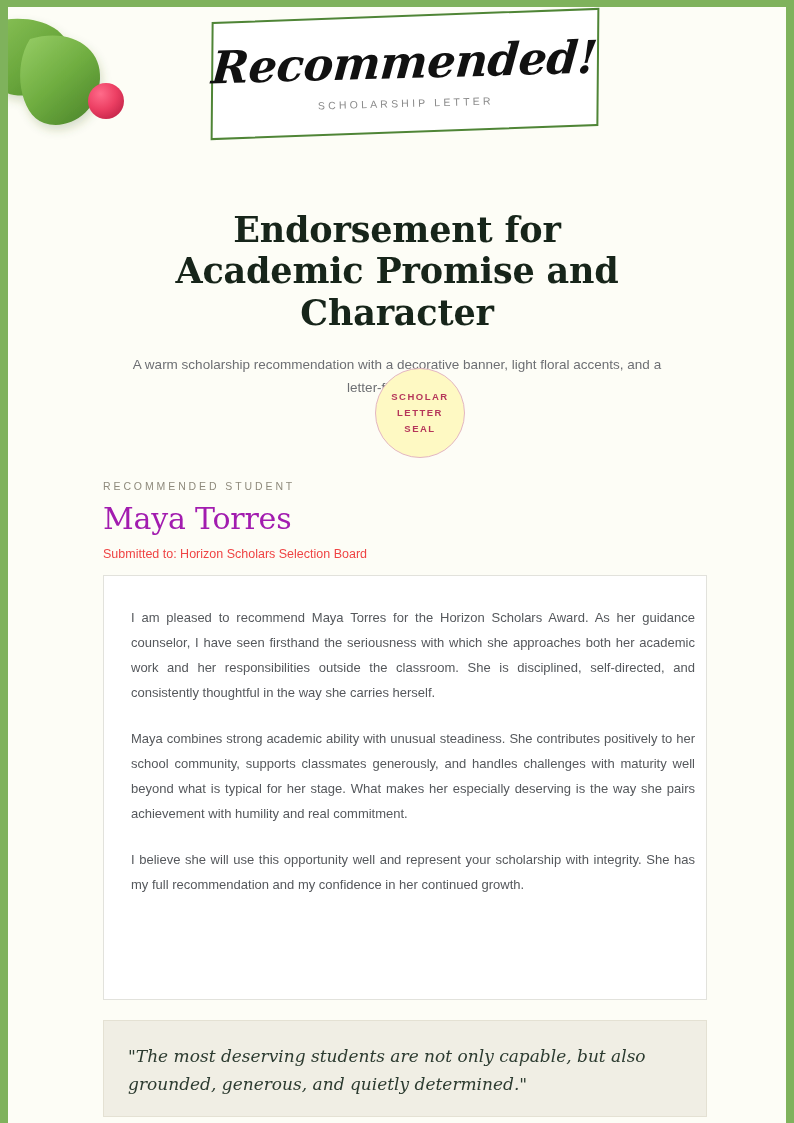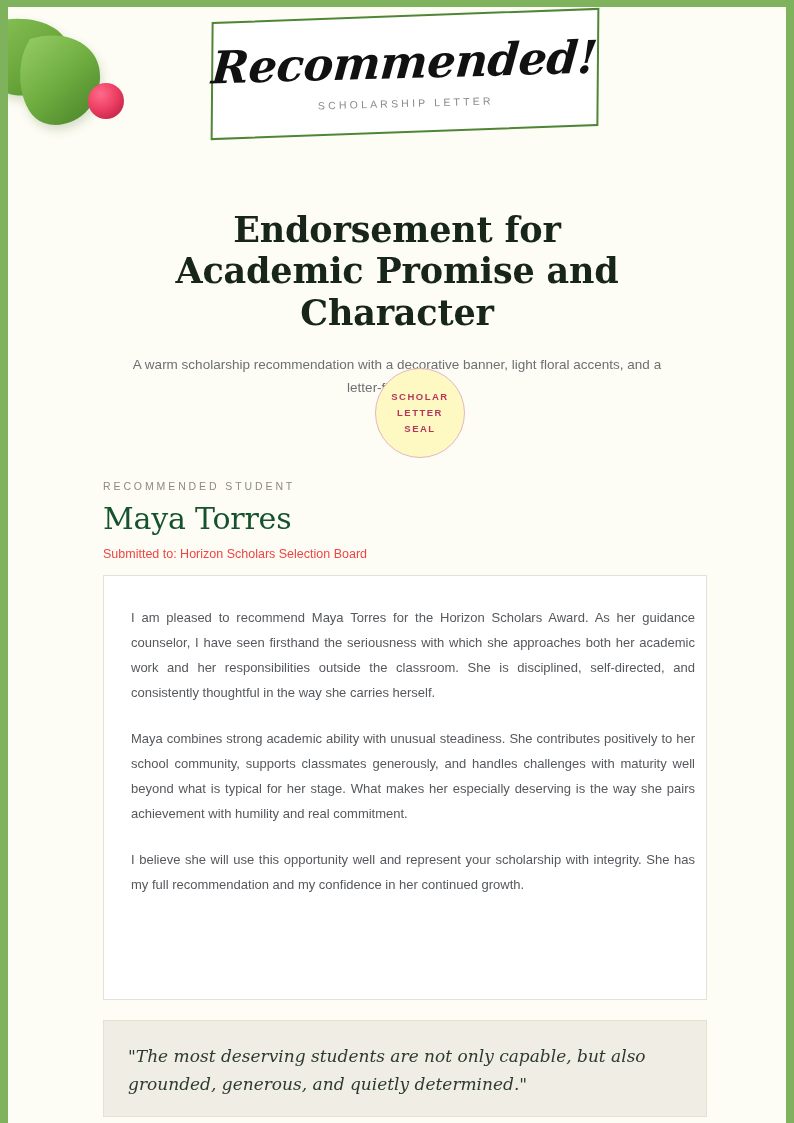--- a/index.html
+++ b/index.html
@@ -152,21 +152,21 @@
   }
   #recipient-eyebrow {
     font-size: 10.5px;
     letter-spacing: 2.9px;
     color: #8e8a7c;
     text-transform: uppercase;
   }
   #recipient-name {
     font-family: "DejaVu Serif", serif;
     font-size: 30px;
-    color: #14532d;
+    color: #a21caf;
     margin-top: 9px;
     letter-spacing: -0.2px;
   }
   #recipient-meta {
     font-size: 12.5px;
     color: #ef4444;
     margin-top: 11px;
   }
 
   

